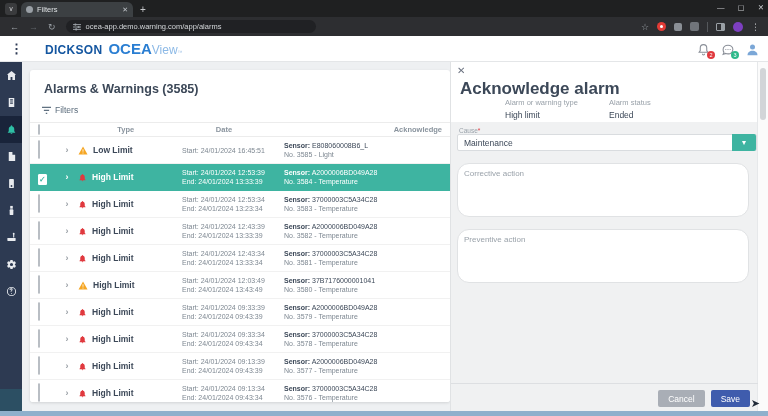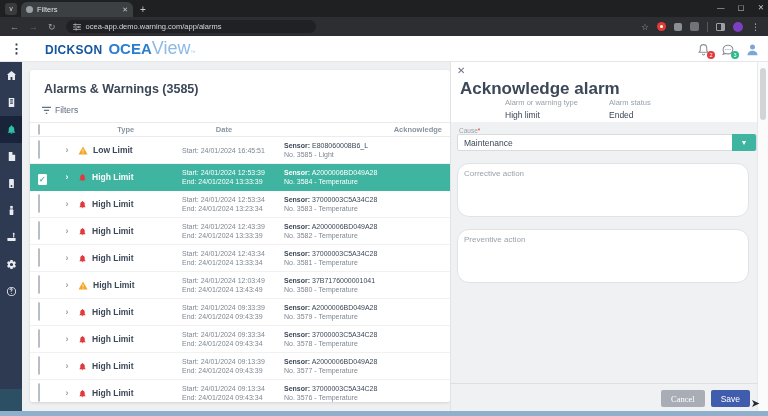--- a/index.html
+++ b/index.html
@@ -37,21 +37,21 @@
   .profile-dot { width:10px; height:10px; border-radius:50%; background:#7d3fc1; }
   .kebab { color:#c7c9cc; font-size:9px; }
 
   
   .app-header { position:absolute; left:0; top:36px; width:768px; height:26px; background:#ffffff;
     border-bottom:1px solid #e4e6e8; display:flex; align-items:center; }
   .app-kebab { color:#2e3b55; font-size:13px; font-weight:bold; margin-left:10px; letter-spacing:0; }
   .logo { margin-left:22px; display:flex; align-items:baseline; }
   .logo-dickson { font-weight:bold; font-size:12px; letter-spacing:.3px; color:#1456a0;text-align:center; }
   .logo-ocea { font-weight:bold; font-size:15px; color:#2a7ed2; margin-left:6px; }
-  .logo-view { font-size:18px; color:#8cb9e6; }
+  .logo-view { font-size:12px; color:#8cb9e6; }
   .logo-tm { font-size:5px; color:#a9c7e8; vertical-align:super; }
   .header-right { position:absolute; right:8px; top:0; height:26px; display:flex; align-items:center; gap:9px; }
   .hdr-ic { position:relative; width:15px; height:15px; }
   .badge { position:absolute; right:-3px; bottom:-2px; min-width:8px; height:8px; border-radius:4px;
     color:#fff; font-size:5.5px; line-height:8px; text-align:center; padding:0 1px; }
   .badge.red { background:#e0393e; }
   .badge.green { background:#2eb98a; }
 
   
   .sidebar { position:absolute; left:0; top:62px; width:22px; height:354px; background:#2d3a52; }
@@ -115,21 +115,21 @@
   .ta::placeholder { color:#9aa2aa; }
   .ta1 { top:101px; height:54px; }
   .ta2 { top:167px; height:54px; }
   .panel-scroll { position:absolute; right:0; top:0; width:11px; height:354px; background:#fbfbfb;
     border-left:1px solid #e6e8ea; }
   .panel-thumb { position:absolute; right:2px; top:6px; width:6px; height:52px; border-radius:3px; background:#d2d5d8; }
   .panel-footer { position:absolute; left:0; bottom:9px; width:307px; border-top:1px solid #dddfe2;
     padding:6px 8px 0 0; display:flex; justify-content:flex-end; gap:6px; }
   .btn { height:17px; border:none; border-radius:2px; color:#fff; font-size:8.5px;
     font-family:"Liberation Sans", sans-serif; padding:0 10px; }
-  .btn-cancel { background:#a9aeb6;font-family:Liberation Serif, serif; }
+  .btn-cancel { background:#a9aeb6; }
   .btn-save { background:#3f5cad; }
   .cursor { position:absolute; right:8px; bottom:6px; font-size:11px; color:#1f2937;
     text-shadow:0 0 1px #fff; }
 
   .bottom-strip { position:absolute; left:0; bottom:0; width:768px; height:5px; background:#8fb0cc; }
 </style>
 </head>
 <body>
 
 <div class="chrome-tabs">

